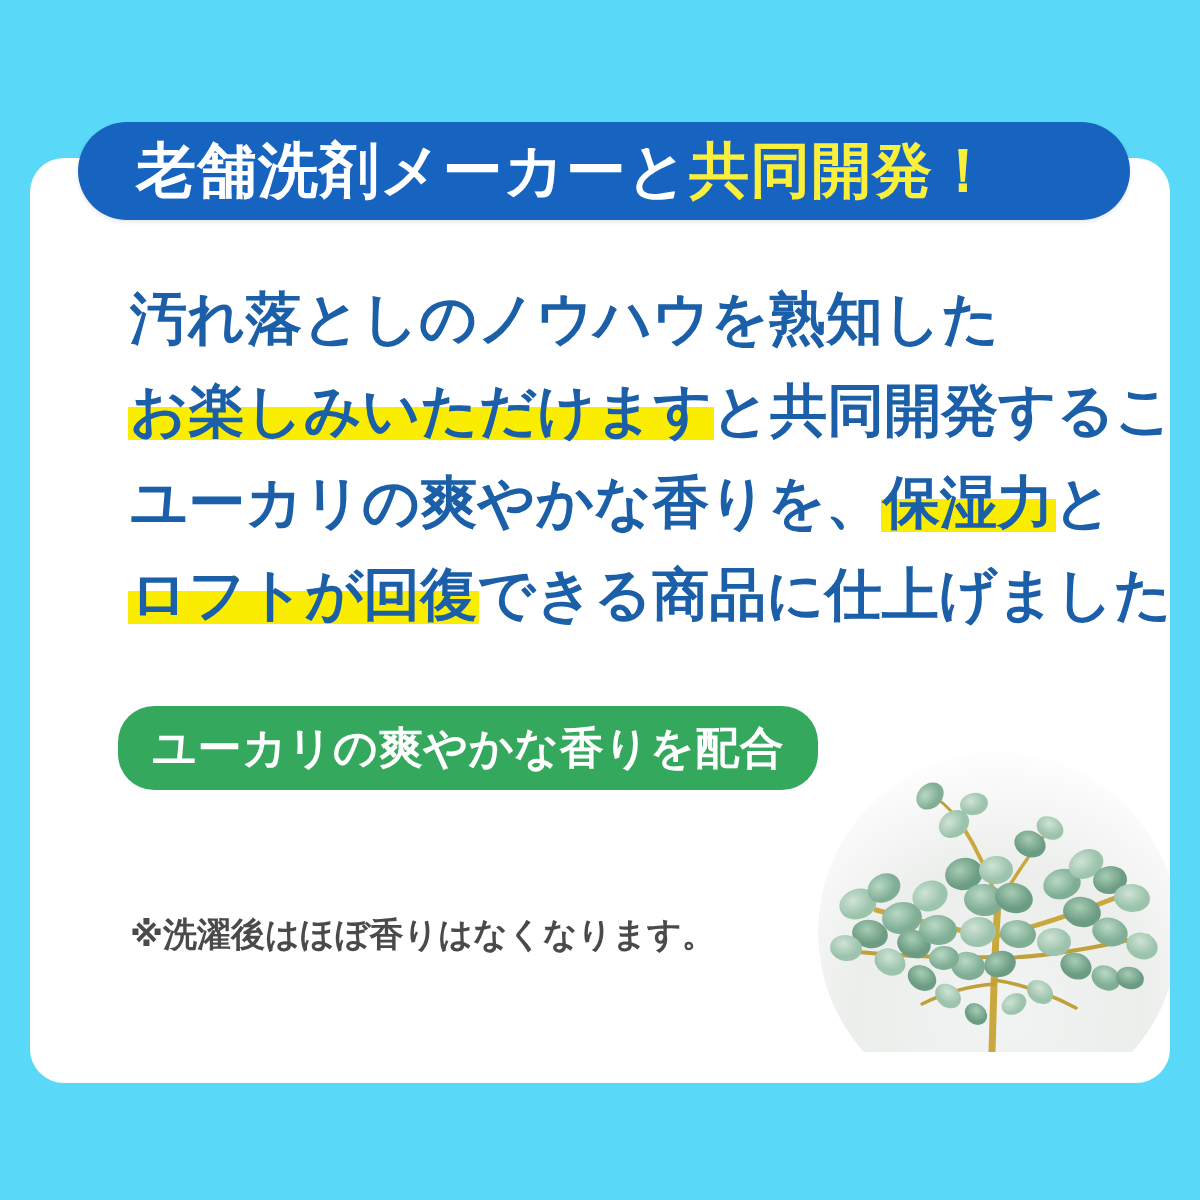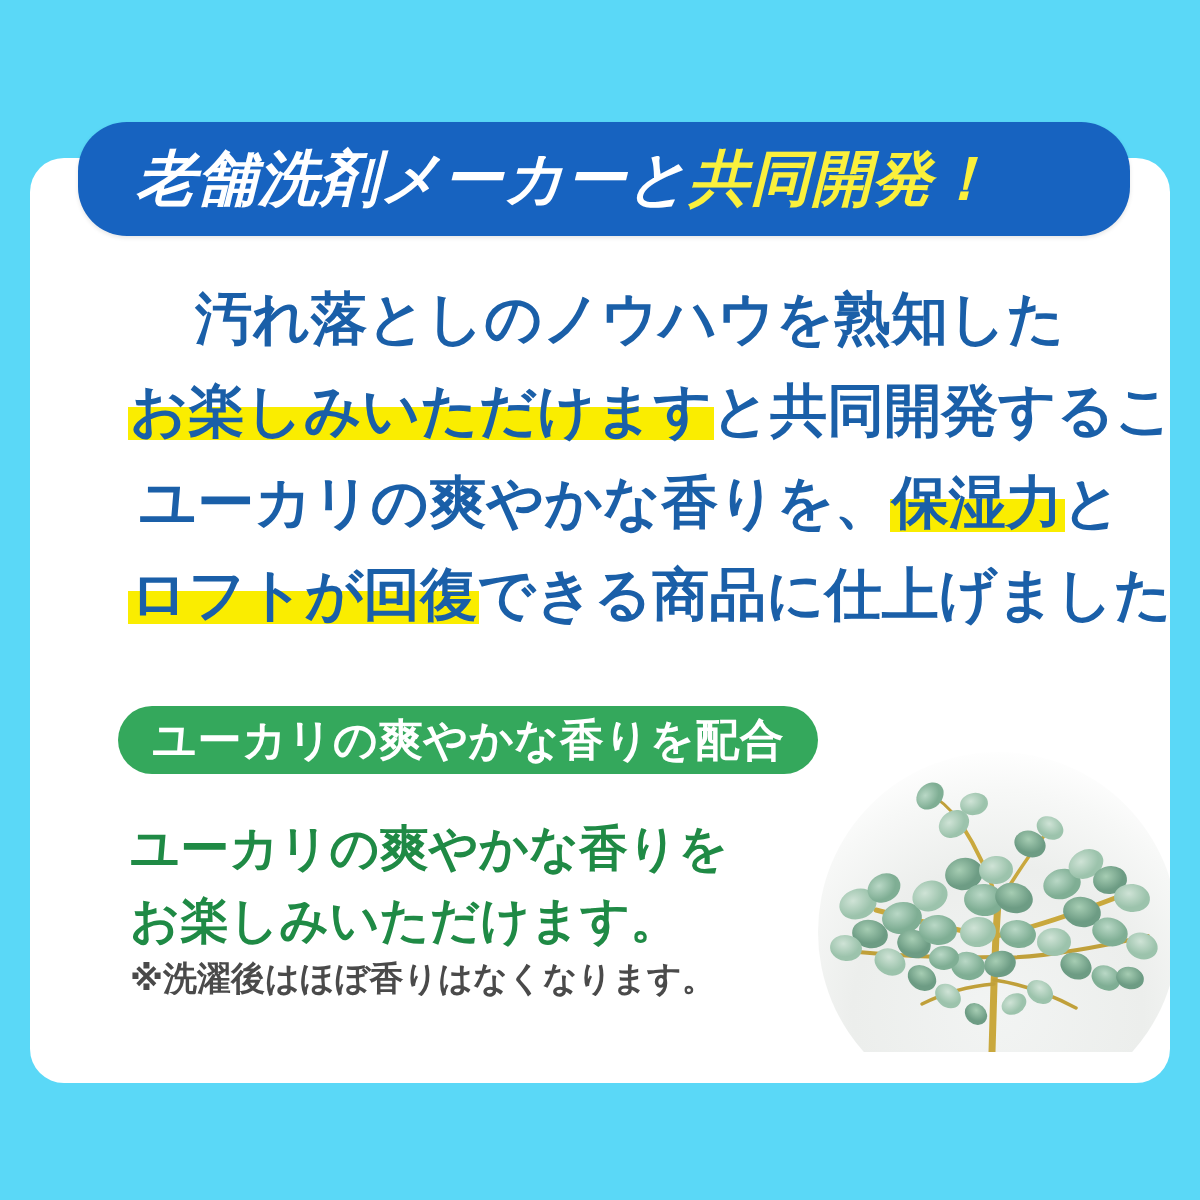--- a/index.html
+++ b/index.html
@@ -32,49 +32,47 @@
     border-radius: 34px;
     overflow: hidden;
   }
 
   
   .banner {
     position: absolute;
     left: 78px;
     top: 122px;
     width: 1052px;
-    height: 114px;
+    height: 98px;
     background: #1763c0;
     border-radius: 49px;
     display: flex;
     align-items: center;
     z-index: 5;
     box-shadow: 0 2px 4px rgba(0,0,0,0.10);
-    font-style: italic;
   }
   .banner-text {
     padding-left: 58px;
     font-size: 60px;
     font-weight: bold;
     letter-spacing: 1px;
     line-height: 1;
     white-space: nowrap;
     color: #ffffff;
   }
   .banner-text .hl-yellow {
     color: #faf03c;
   }
 
   
   .body-block {
     position: absolute;
     left: 130px;
     top: 272px;
     width: 1000px;
-    text-align: center;
   }
   .body-line {
     font-size: 57px;
     font-weight: 600;
     line-height: 92px;
     color: #1a5fa8;
     white-space: nowrap;
     letter-spacing: 0px;
   }
   
@@ -92,21 +90,21 @@
     height: 33px;
     background: #faed00;
     z-index: -1;
   }
 
   
   .green-pill {
     position: absolute;
     left: 118px;
     top: 706px;
-    height: 68px;
+    height: 84px;
     padding: 0 34px;
     background: #34a85c;
     border-radius: 36px;
     display: flex;
     align-items: center;
     z-index: 4;
   }
   .green-pill-text {
     font-size: 44px;
     font-weight: bold;
@@ -274,26 +272,22 @@
           <ellipse cx="158" cy="262" rx="12" ry="10" fill="url(#leafg3)" transform="rotate(42 158 262)"></ellipse>
           <ellipse cx="126" cy="206" rx="15" ry="12" fill="url(#leafg)" transform="rotate(-2 126 206)"></ellipse>
         </g>
       </svg>
     </div>
 
     <div class="green-pill" style="left:88px;top:548px;">
       <span class="green-pill-text">ユーカリの爽やかな香りを配合</span>
     </div>
 
-    <div class="green-block" style="left:100px;top:654px;">
-      <div class="green-line">ユーカリの爽やかな香りを</div>
-      <div class="green-line">お楽しみいただけます。</div>
-    </div>
-
-    <div class="footnote" style="left:100px;top:800px;text-align:center;">※洗濯後はほぼ香りはなくなります。</div>
+
+    <div class="footnote" style="left:100px;top:756px;text-align:center;">※洗濯後はほぼ香りはなくなります。</div>
 
   </div>
 
   <div class="banner">
     <div class="banner-text">
       <span>老舗洗剤メーカーと</span><span class="hl-yellow">共同開発！</span>
     </div>
   </div>
 
 </div>

